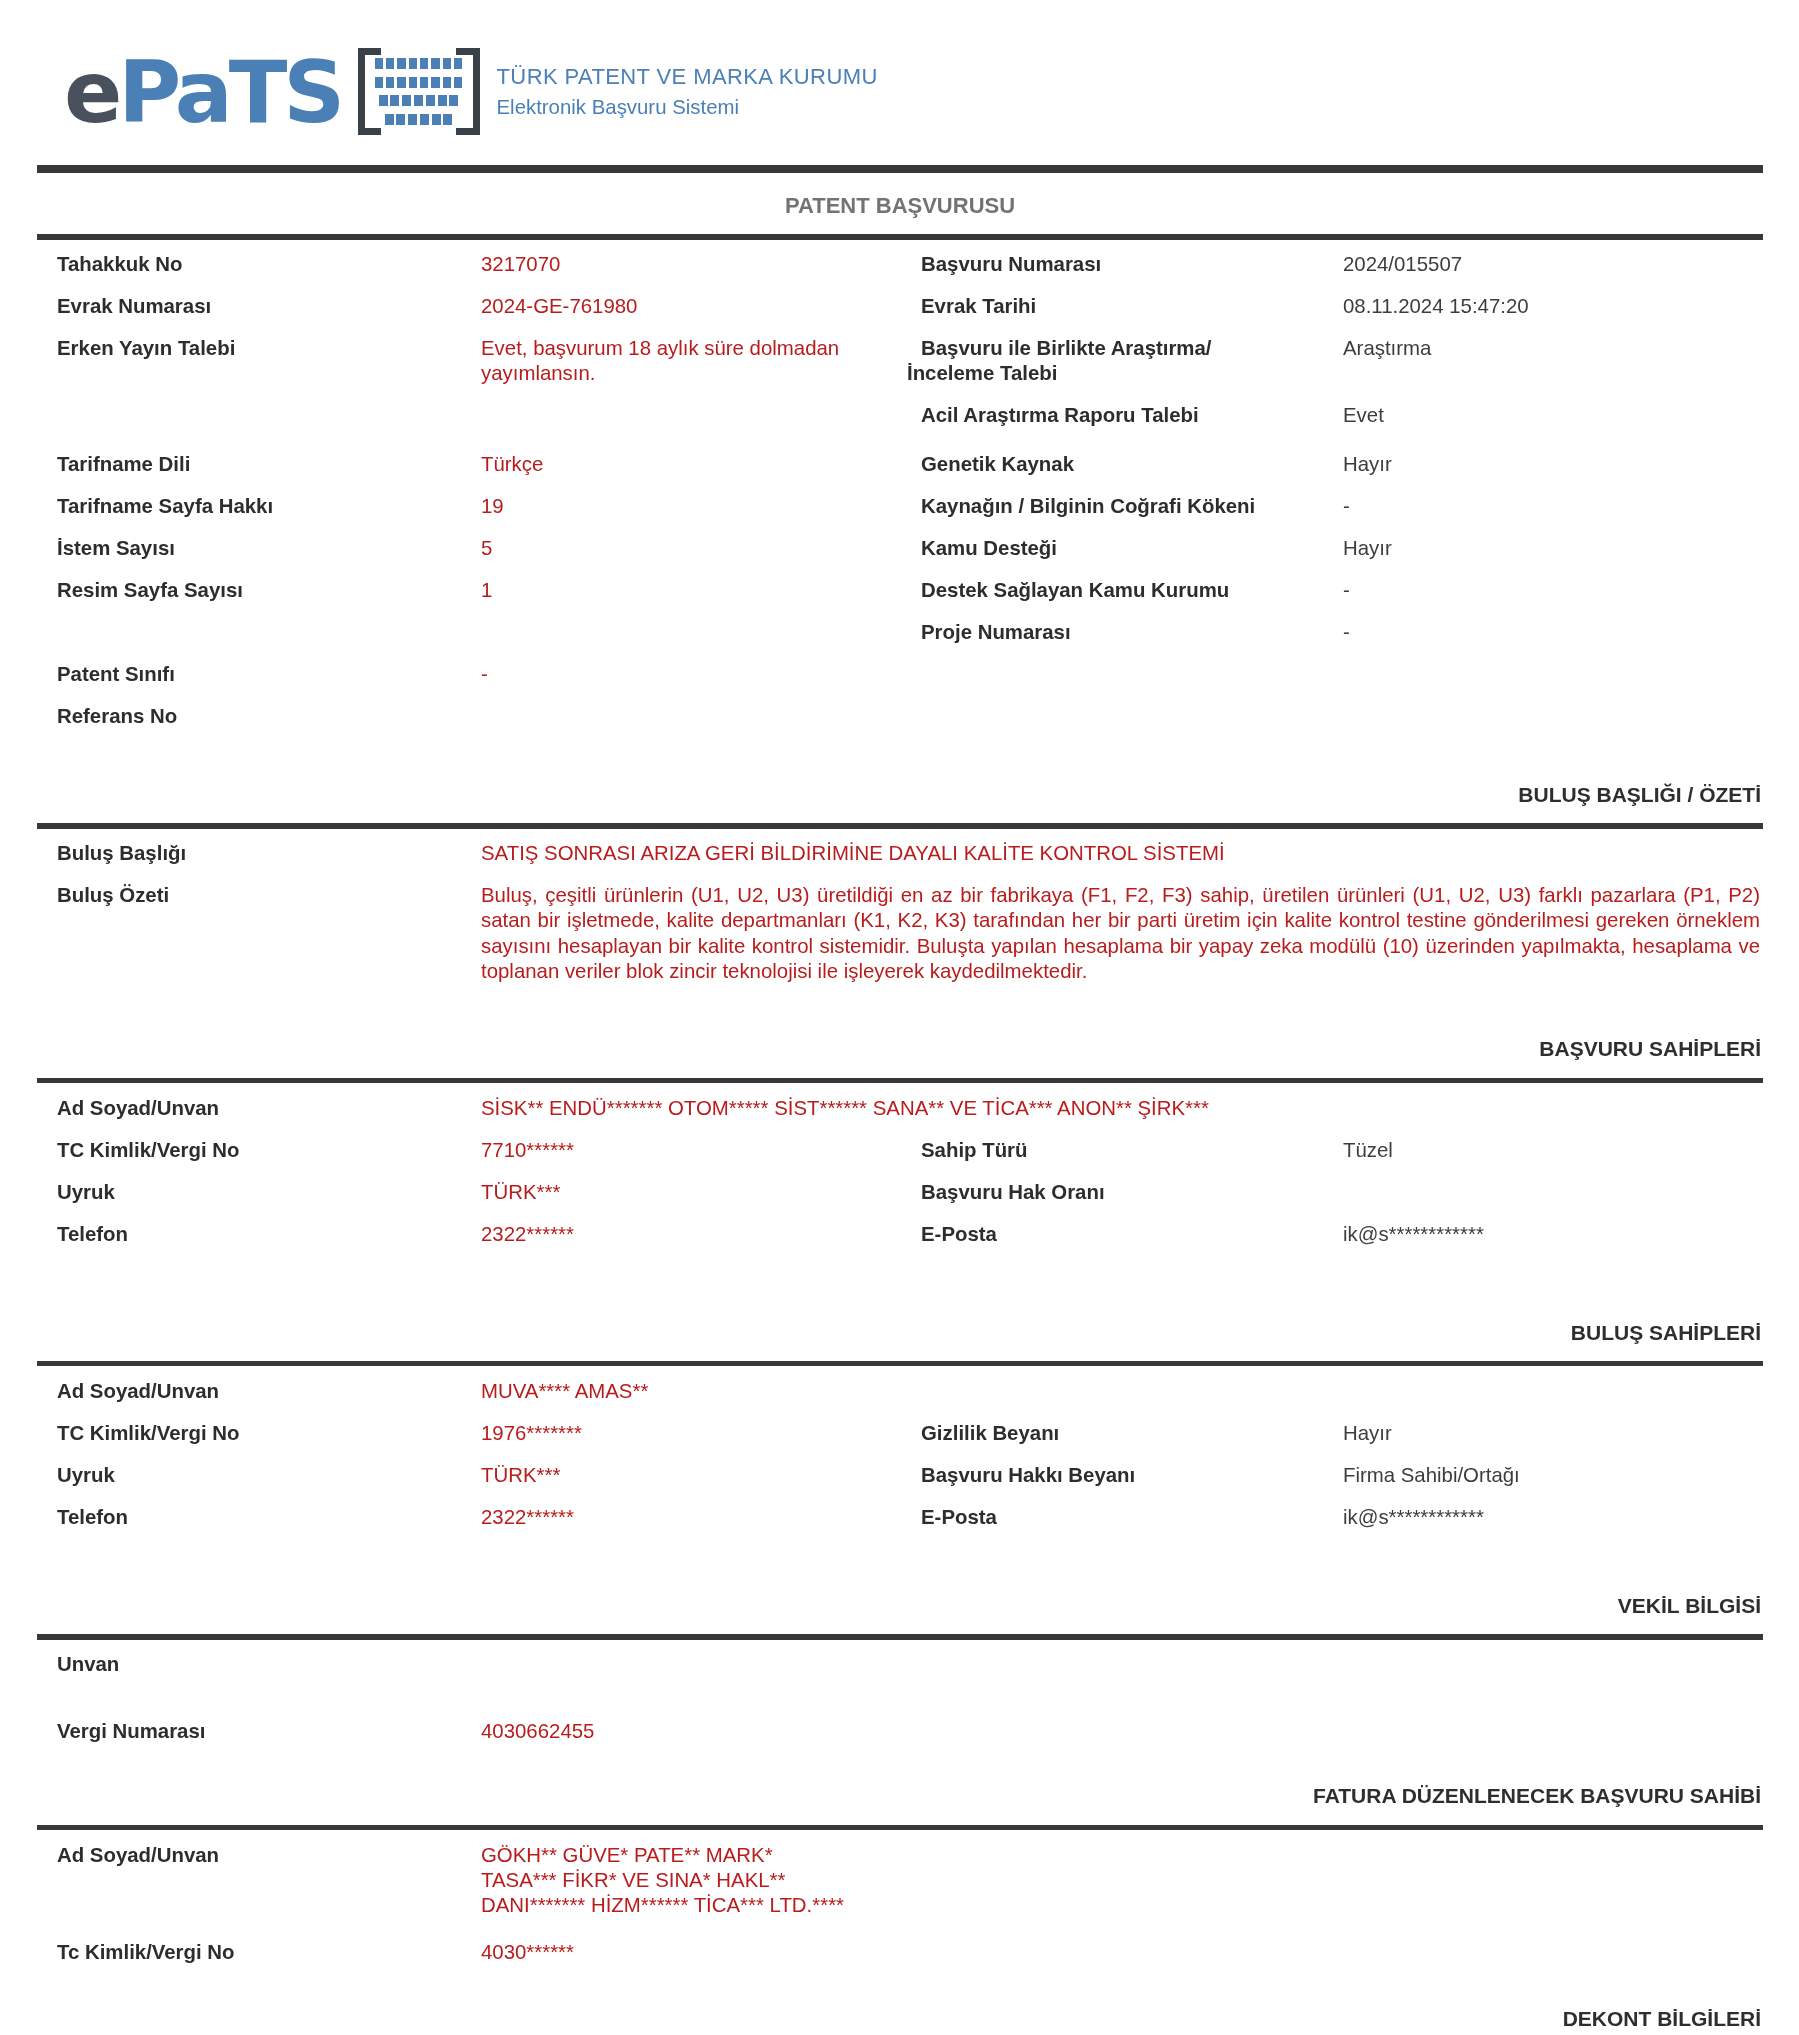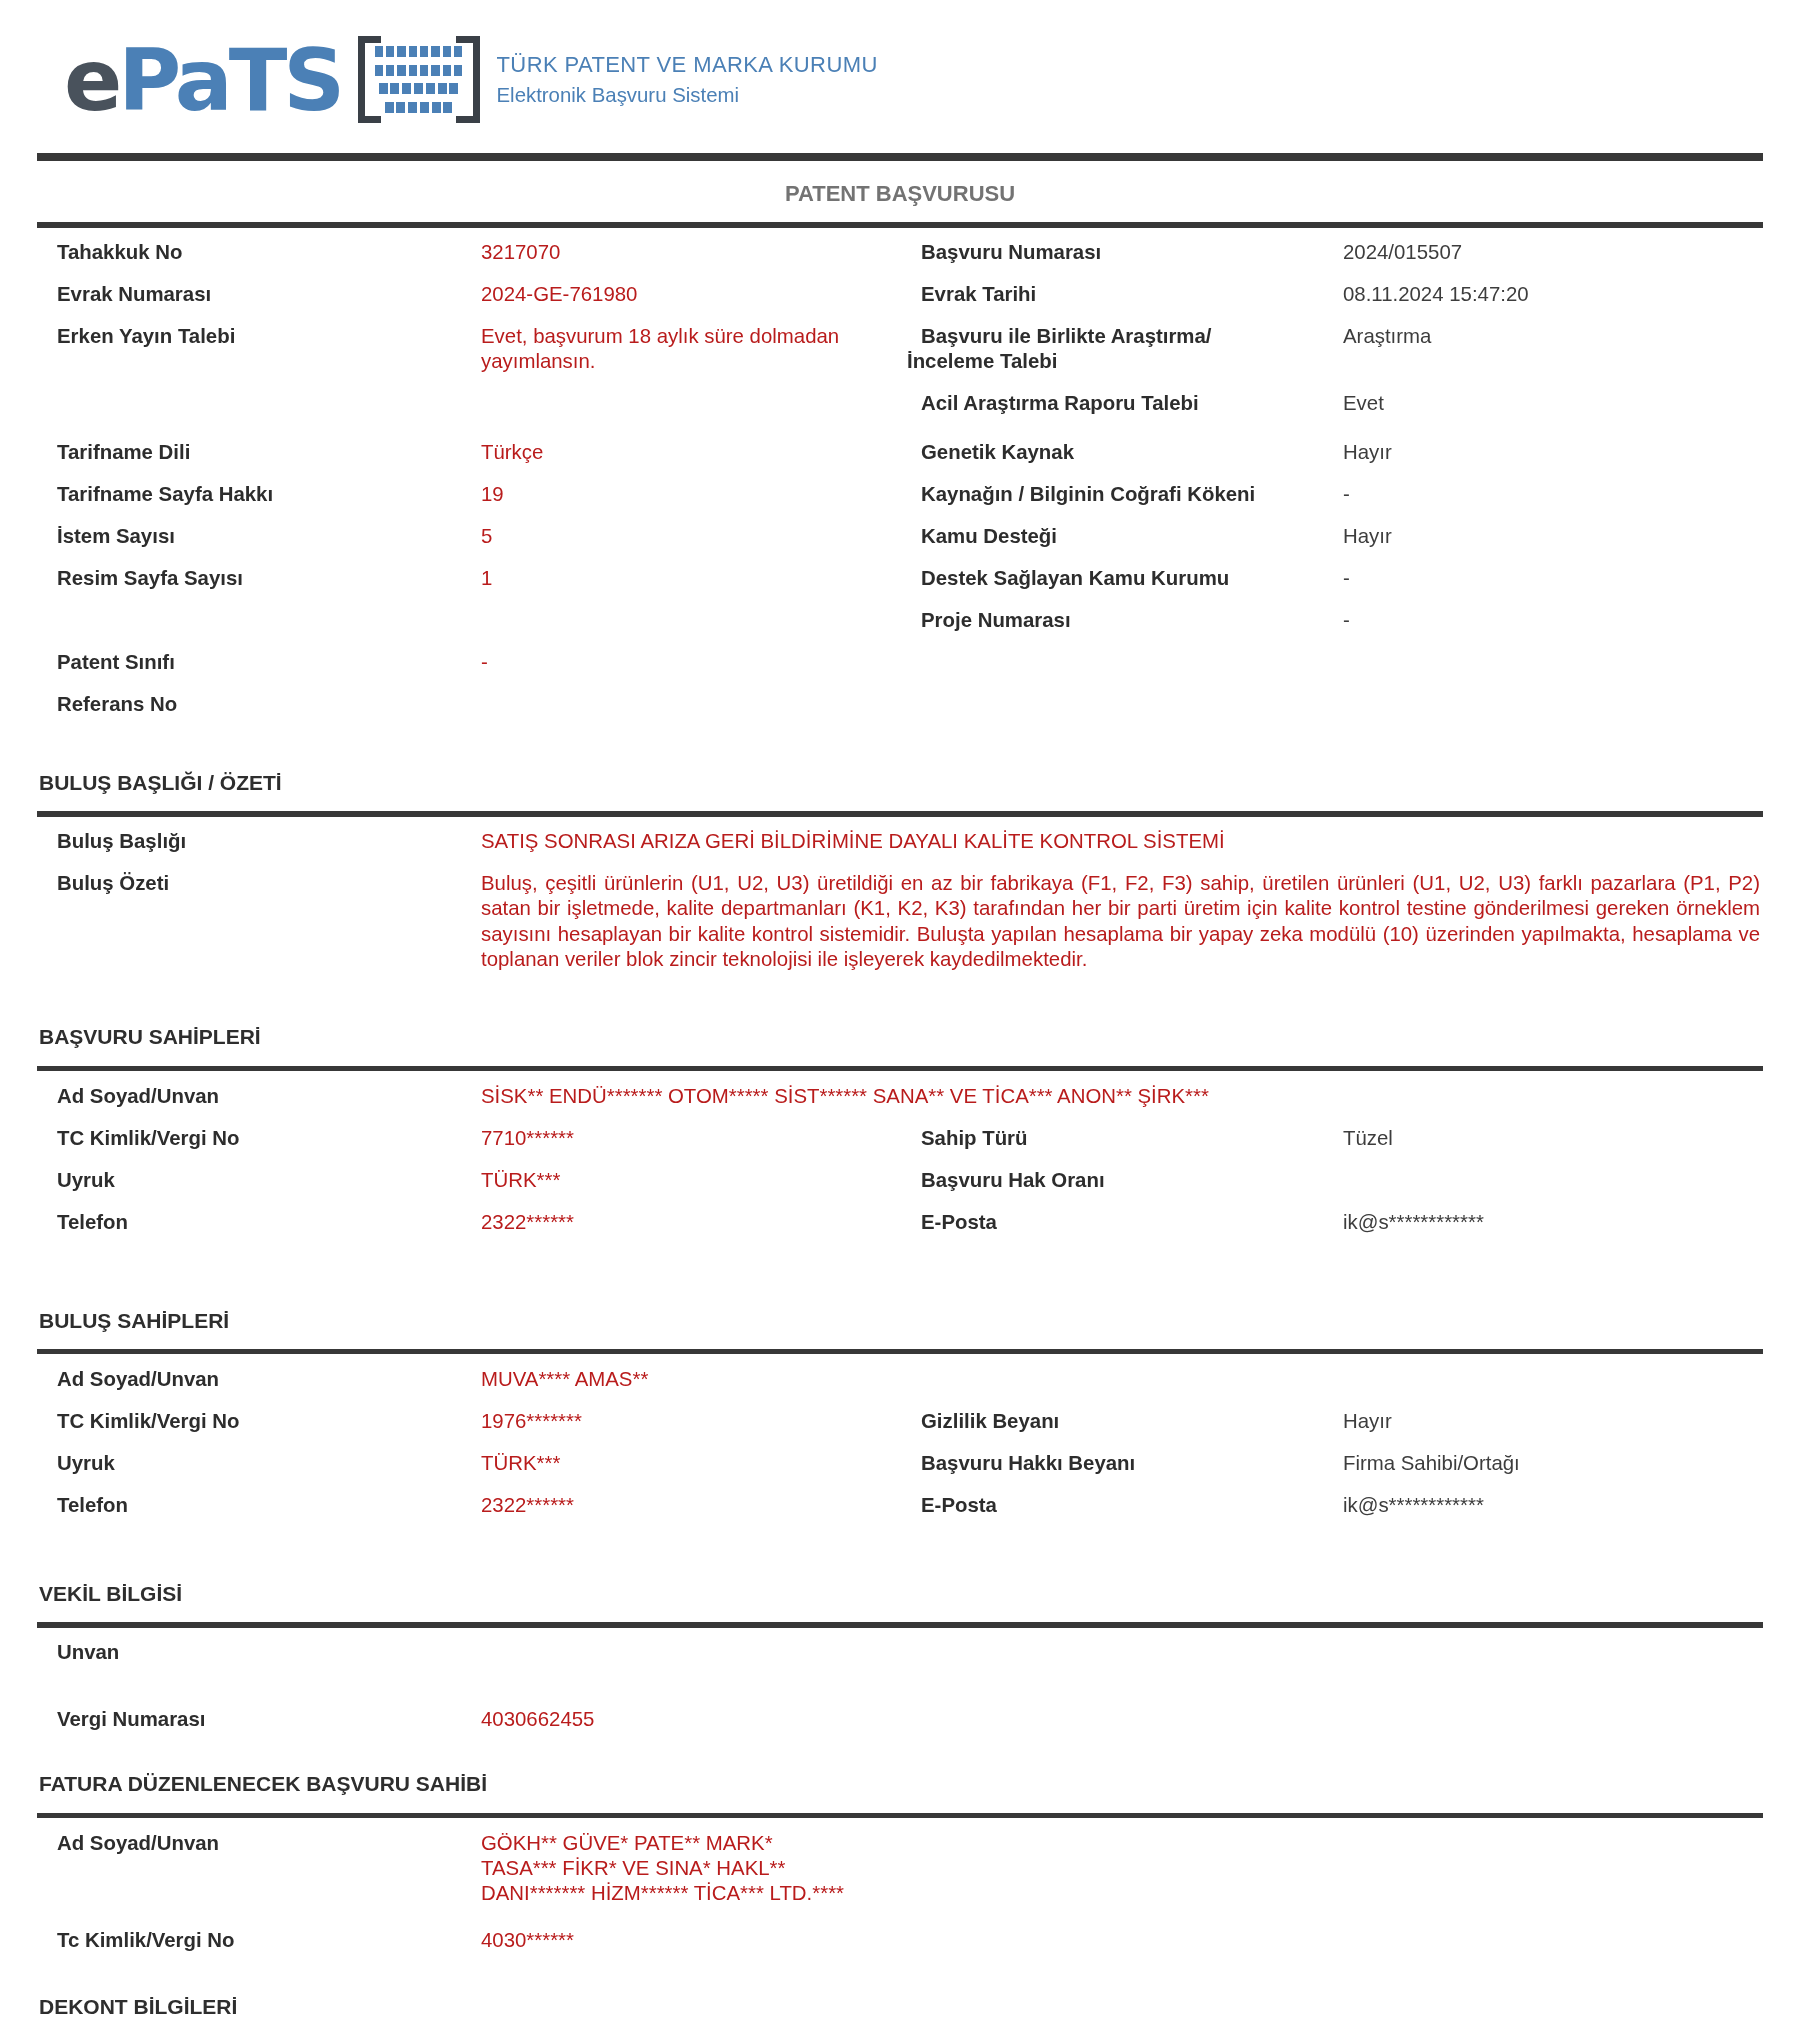--- a/index.html
+++ b/index.html
@@ -3,38 +3,38 @@
 <meta charset="utf-8">
 <style>
   html,body{margin:0;padding:0;}
   body{
     width:1800px;height:2561px;background:#ffffff;
     font-family:"Liberation Sans",sans-serif;
     color:#333333;font-size:20.4px;
   }
   .content{padding:0 39px;}
   
-  .logo-row{display:flex;align-items:center;padding:36px 0 0 64px;}
+  .logo-row{display:flex;align-items:center;padding:48px 0 0 64px;}
   .wordmark{font-family:"DejaVu Sans",sans-serif;font-weight:bold;font-size:86px;line-height:86px;letter-spacing:-4.1px;}
   .mark-e{color:#49525c;}
   .mark-rest{color:#4b80b6;}
   .bracket-icon{position:relative;width:122px;height:87px;margin-left:16.3px;flex:0 0 auto;}
   .b-left{position:absolute;left:0;top:0;bottom:0;width:23.6px;border:7.3px solid #3a4047;border-right:none;box-sizing:border-box;}
   .b-right{position:absolute;right:0;top:0;bottom:0;width:23.6px;border:7.3px solid #3a4047;border-left:none;box-sizing:border-box;}
   .gridwrap{position:absolute;left:17px;right:17px;top:9.8px;bottom:9.8px;display:flex;flex-direction:column;justify-content:space-between;}
   .grow{display:flex;justify-content:center;gap:2.8px;}
   .cell{width:9px;height:11px;background:#4b80b6;}
   .org{margin-left:17px;}
   .org1{font-size:22px;color:#4b80b6;font-weight:500;letter-spacing:0.4px;}
   .org2{font-size:20.4px;color:#4b80b6;margin-top:5.7px;}
   
   .rule{height:5.7px;background:#383838;margin:0 -2.4px;}
   .rule-top{height:8.1px;margin-top:30px;}
   .doc-title{margin-top:19.5px;text-align:center;font-weight:bold;font-size:22px;color:#737373;}
-  .sec-title{text-align:left;font-weight:bold;font-size:21px;color:#2e2e2e;}
+  .sec-title{text-align:right;font-weight:bold;font-size:21px;color:#2e2e2e;}
   .mt-doc{margin-top:15.5px;}
   
   .tbl{margin-top:12.2px;}
   .row{display:grid;grid-template-columns:442px 440px 422px 417px;min-height:42px;align-items:start;}
   .lab{font-weight:bold;color:#2d2d2d;padding-left:18px;line-height:1.22;}
   .val{color:#b91c1c;line-height:1.24;max-width:427px;}
   .val2{color:#3d3d3d;line-height:1.24;}
   .lab2{font-weight:bold;color:#2d2d2d;line-height:1.22;}
   .lab2 .l2b{display:block;margin-left:-14px;}
   .h-tall{min-height:67px;}

